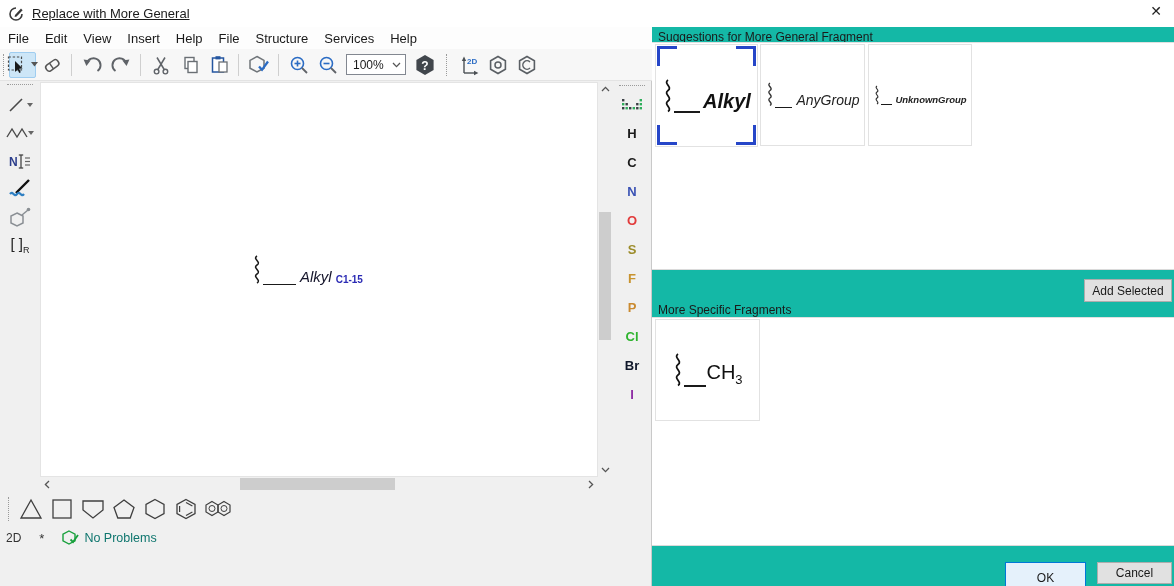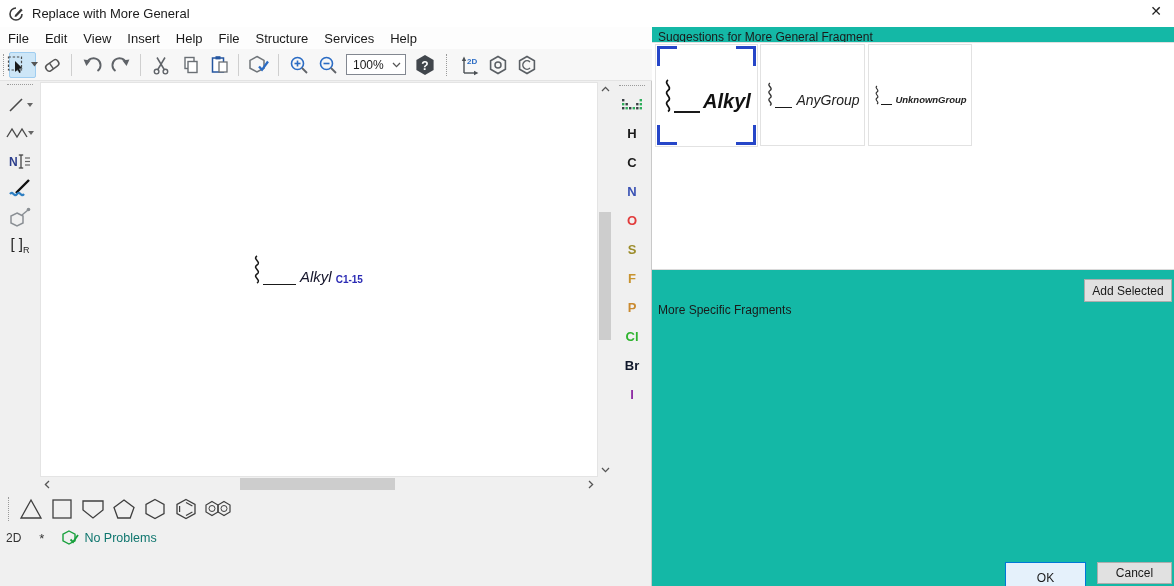--- a/index.html
+++ b/index.html
@@ -1,20 +1,20 @@
 <!DOCTYPE html>
 <html><head>
 <meta charset="utf-8">
 <style>
   * { margin:0; padding:0; box-sizing:border-box; }
   html,body { width:1174px; height:586px; }
   body { position:relative; background:#f0f0f0; font-family:"Liberation Sans",sans-serif; overflow:hidden; color:#1a1a1a; }
 
   
-  .titlebar { position:absolute; left:0; top:0; width:1174px; height:27px; background:#ffffff; display:flex; align-items:center; }
+  .titlebar { position:absolute; left:0; top:0; width:1174px; height:27px; background:#ffffff; display:flex; align-items:center;text-decoration:underline; }
   .titlebar .app-icon { margin-left:8px; display:flex; }
   .titlebar .title-text { margin-left:8px; font-size:13px; }
   .close-btn { position:absolute; right:6px; top:3px; width:24px; height:20px; text-align:center; font-size:14px; color:#222; cursor:default; }
 
   
   .left-region { position:absolute; left:0; top:27px; width:652px; height:559px; background:#f0f0f0; border-right:1px solid #c9c9c9; }
   .menubar { position:absolute; left:0; top:0; width:652px; height:22px; background:#fdfdfd; display:flex; align-items:center; font-size:13px; }
   .menu-item { padding:3px 8px; }
   .toolbar { position:absolute; left:0; top:22px; width:652px; height:32px; background:#f7f7f7; border-bottom:1px solid #e3e3e3; display:flex; align-items:center; }
   .grip-v { width:1px; height:22px; border-left:1px dotted #9a9a9a; margin:0 4px 0 3px; }
@@ -501,16 +501,27 @@
         <span class="bond"></span>
         <span class="frag-label">AnyGroup</span>
       </span>
     </div>
   </div>
 
   <div class="btn btn-add">Add Selected</div>
 
   <span class="group-label lbl-specific">More Specific Fragments</span>
 
+  <div class="listbox box-specific">
+    <div class="card card-s1">
+      <span class="frag">
+        <svg width="12" height="34" viewBox="0 0 12 34">
+            <path d="M6 1 C 1 4.5, 11 8, 6 11.5 C 1 15, 11 18.5, 6 22 C 1 25.5, 11 29, 6 32.5" fill="none" stroke="#111" stroke-width="1.8"></path>
+          </svg>
+        <span class="bond" style="border-top-width:2px"></span>
+        <span class="ch-label"><span>CH</span><sub>3</sub></span>
+      </span>
+    </div>
+  </div>
 
   <div class="btn btn-ok">OK</div>
   <div class="btn btn-cancel">Cancel</div>
 </div>
 
 </body></html>

